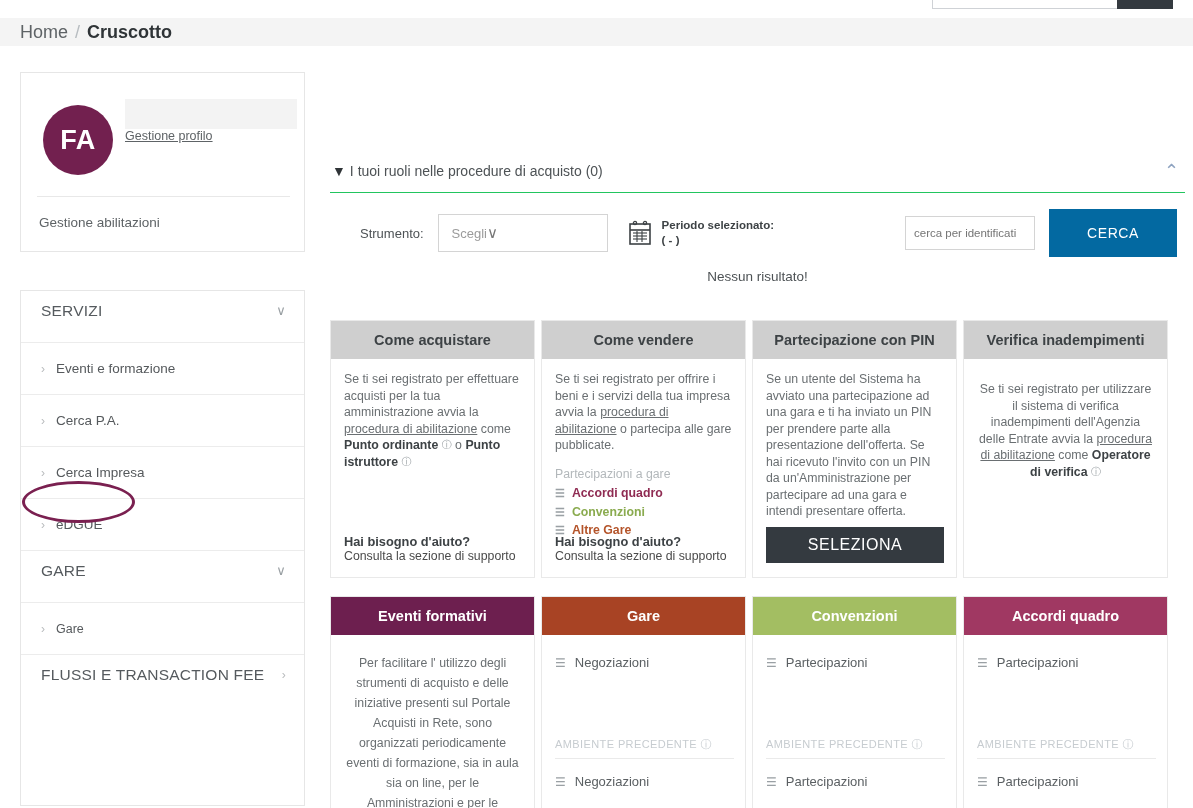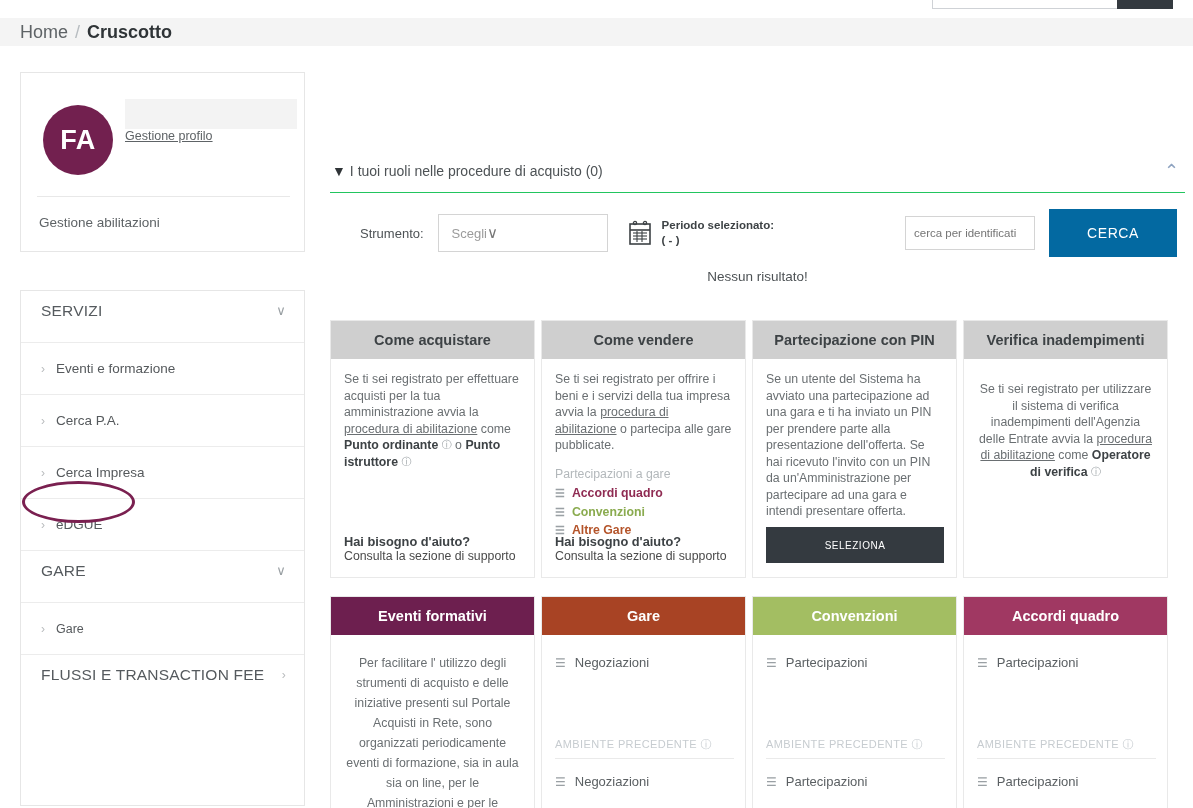--- a/index.html
+++ b/index.html
@@ -134,21 +134,21 @@
   .help-block { position:absolute; left:13px; bottom:14px; }
   .sub-label { color:#b3b8bb; font-size:12.3px; margin:12px 0 3px 0; }
   .linklist { list-style:none; }
   .linklist li { display:flex; align-items:center; margin-bottom:2px; font-size:12.3px; font-weight:bold; }
   .li-icon { color:#9aa0a4; font-size:11px; margin-right:7px; }
   .c-maroon { color:#8f2b52; }
   .c-green  { color:#8aab4f; }
   .c-orange { color:#b4542a; }
   .seleziona-btn {
     position:absolute; left:13px; bottom:14px; width:178px; height:36px;
-    background:#343a40; color:#fff; border:none; font-size:10px;
+    background:#343a40; color:#fff; border:none; font-size:16px;
     letter-spacing:.5px; font-family:"Liberation Sans", sans-serif; cursor:pointer;
   }
 
   
   .grid-bot { margin-top:18px; }
   .grid-bot .card { height:220px; position:relative; overflow:hidden; }
   .grid-bot .card-head { color:#ffffff; }
   .bot-body { padding:18px 13px; font-size:12.3px; line-height:20px; color:#6a6f72; }
   .bot-body.centered { text-align:center; }
   .entry { display:flex; align-items:center; font-size:13px; color:#5a5f62; margin-bottom:4px; }

